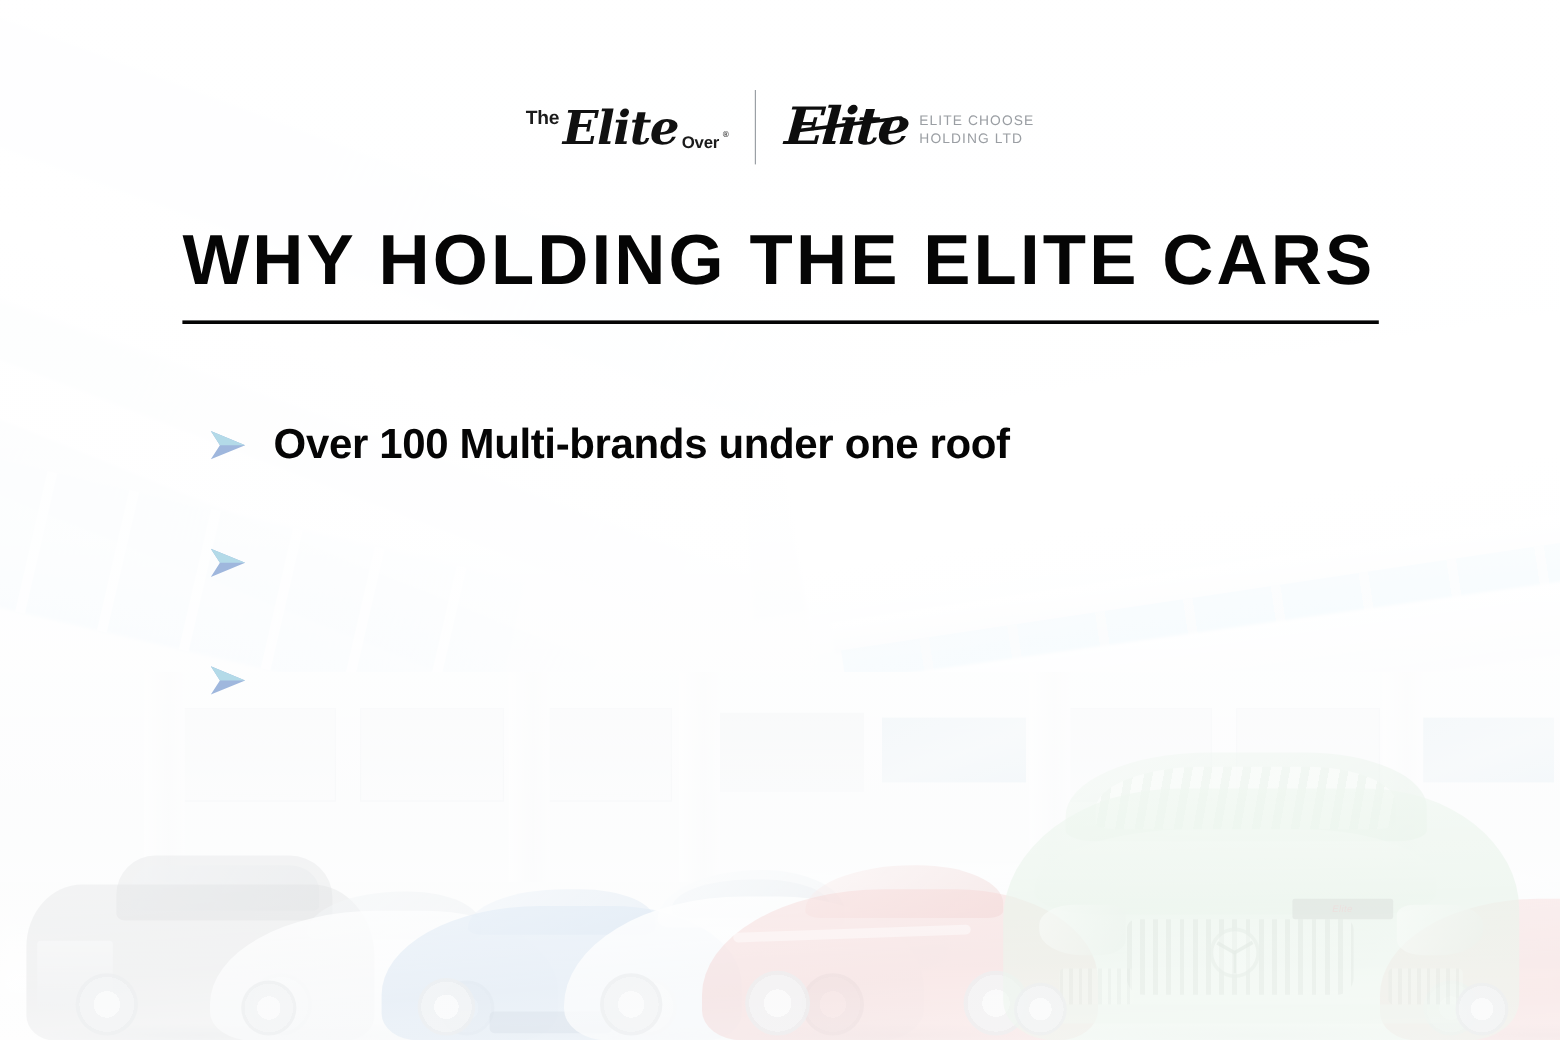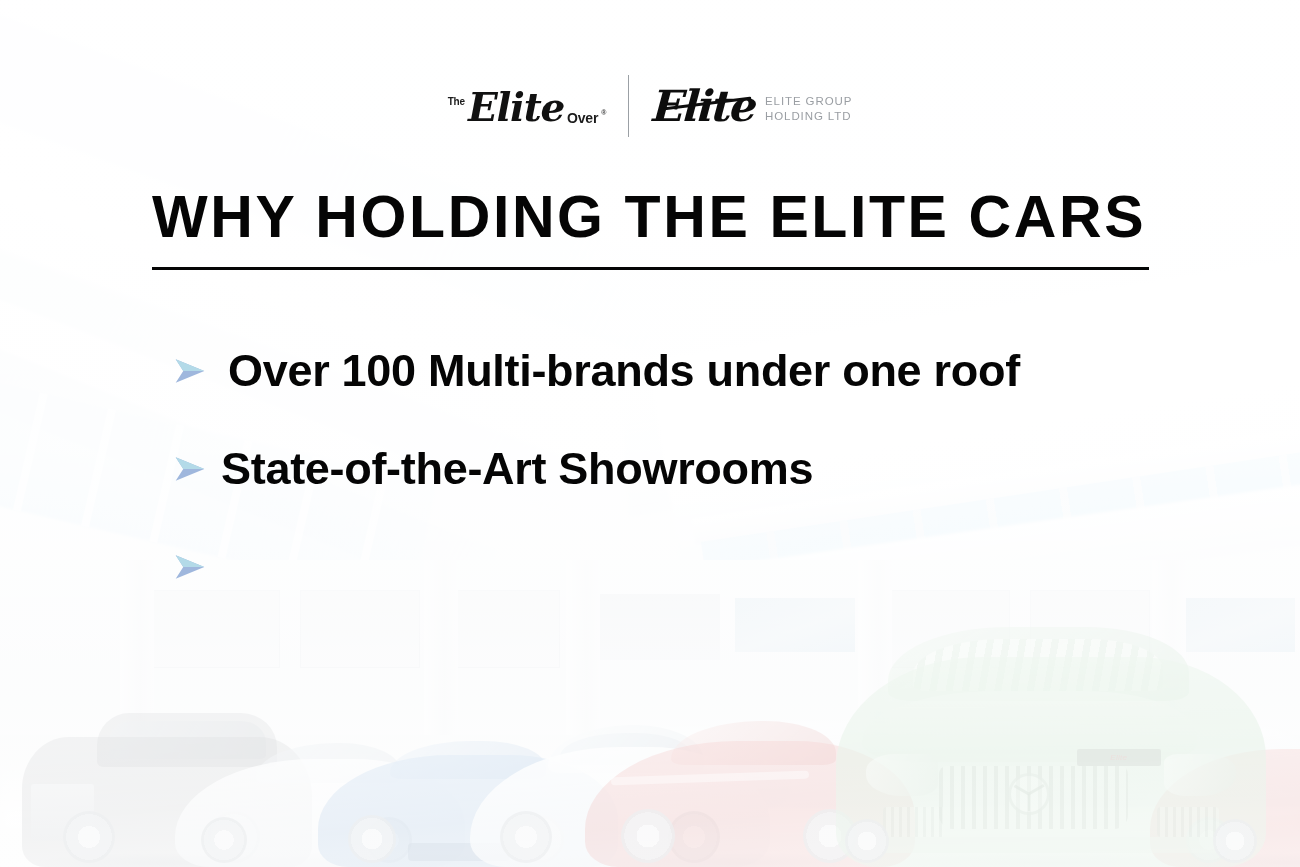--- a/index.html
+++ b/index.html
@@ -427,21 +427,21 @@
   }
   .logo-left {
     display: flex;
     align-items: flex-end;
     gap: 2px;
     padding-right: 22px;
     height: 46px;
   }
   .logo-the {
     font-family: "Liberation Sans", sans-serif;
-    font-size: 10px; font-weight: 700; color: #1b1b1b;
+    font-size: 16px; font-weight: 700; color: #1b1b1b;
     line-height: 1; margin-bottom: 22px; letter-spacing: -0.2px;
   }
   .logo-elite-script {
     font-family: "DejaVu Serif", serif;
     font-style: italic; font-weight: 700;
     font-size: 39px; color: #111111;
     line-height: 1; letter-spacing: -1.2px;
     margin: 0 1px 2px 1px;
   }
   .logo-cars {
@@ -522,21 +522,21 @@
     flex: 0 0 auto;
     width: 54px;
     display: flex;
     align-items: center;
     justify-content: flex-start;
     padding-left: 22px;
   }
   .bullet-marker svg { display: block; }
   .bullet-text {
     font-family: "Liberation Sans", sans-serif;
-    font-size: 45px;
+    font-size: 35px;
     font-weight: 700;
     color: #050505;
     letter-spacing: -0.3px;
     line-height: 1.1;
     white-space: nowrap;
   }
   .bullet-1 .bullet-text { padding-left: 22px; }
   .bullet-2 .bullet-text { padding-left: 15px; }
   .bullet-3 .bullet-text { padding-left: 15px; }
 </style>
@@ -679,21 +679,21 @@
       </div>
 
       <div class="logo-divider"></div>
 
       <div class="logo-right">
         <span class="logo-brush">
           <span>Elite</span>
           <span class="crossbar"></span>
         </span>
         <span class="logo-right-text">
-          <span>ELITE GROUP</span>
+          <span>ELITE CHOOSE</span>
           <span>HOLDING LTD</span>
         </span>
       </div>
     </div>
 
     <h1 class="title">WHY HOLDING THE ELITE CARS</h1>
     <div class="title-rule"></div>
 
     <div class="bullets">
 
@@ -707,21 +707,20 @@
         <span class="bullet-text">Over 100 Multi-brands under one roof</span>
       </div>
 
       <div class="bullet bullet-2">
         <span class="bullet-marker">
           <svg width="38" height="32" viewBox="0 0 38 32" aria-hidden="true">
             <path d="M2 2 L36 16 L2 30 L11 16 Z" fill="#9fb7dd"></path>
             <path d="M2 2 L36 16 L11 16 Z" fill="#b3dae8"></path>
           </svg>
         </span>
-        <span class="bullet-text">State-of-the-Art Showrooms</span>
       </div>
 
       <div class="bullet bullet-3">
         <span class="bullet-marker">
           <svg width="38" height="32" viewBox="0 0 38 32" aria-hidden="true">
             <path d="M2 2 L36 16 L2 30 L11 16 Z" fill="#9fb7dd"></path>
             <path d="M2 2 L36 16 L11 16 Z" fill="#b3dae8"></path>
           </svg>
         </span>
       </div>

